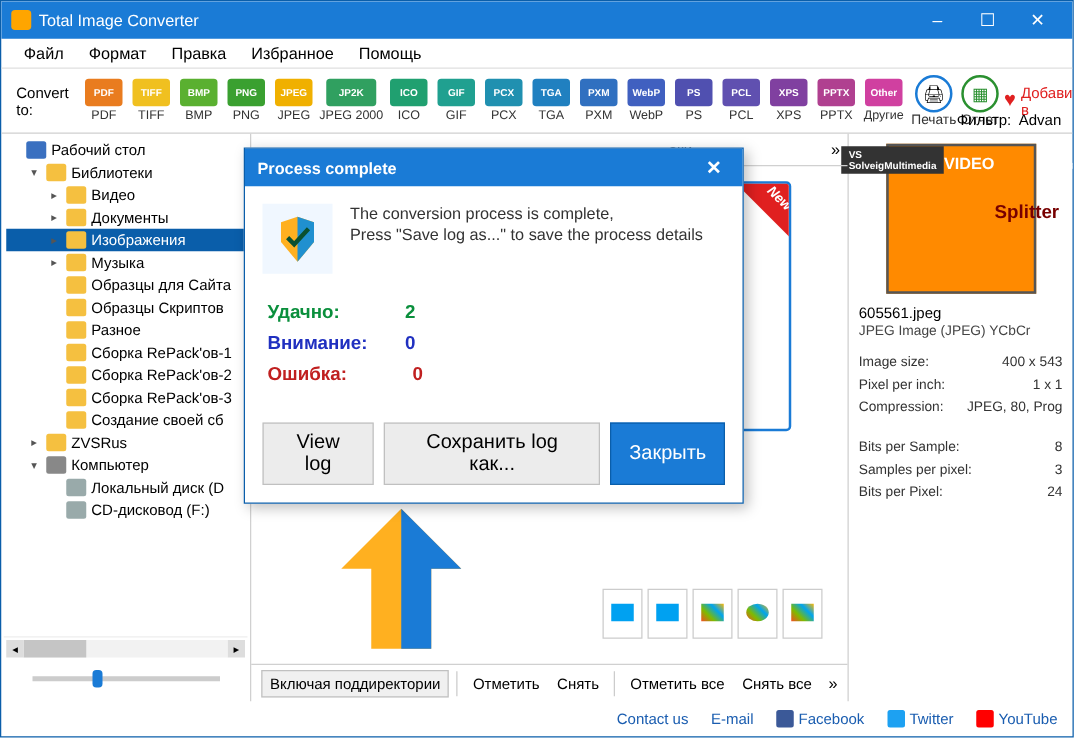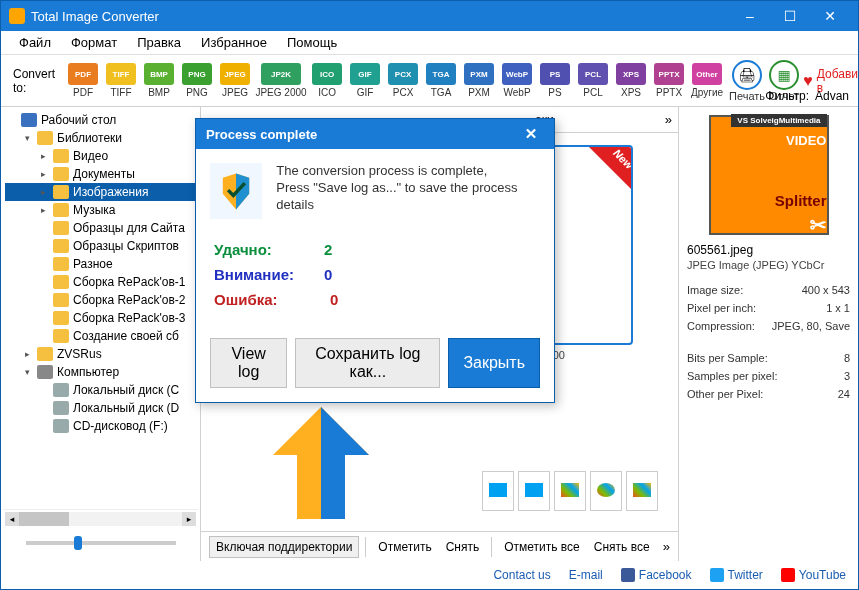--- a/index.html
+++ b/index.html
@@ -38,37 +38,37 @@
 .tab { font-size: 12px; padding: 4px 8px; }
 .expand { margin-left: auto; font-size: 13px; cursor: pointer; }
 .content { flex: 1; padding: 12px; display: flex; gap: 16px; align-items: flex-start; overflow: hidden; }
 .thumb { width: 160px; display: flex; flex-direction: column; align-items: center; }
 .timg { width: 160px; height: 200px; border: 2px solid #1a7bd6; border-radius: 4px; display: flex; align-items: center; justify-content: center; background: #fff; margin-bottom: 4px; position: relative; overflow: hidden; }
 .tmeta { font-size: 11px; color: #444; }
 .bottombar { height: 30px; border-top: 1px solid #d0d0d0; display: flex; align-items: center; padding: 0 8px; gap: 2px; font-size: 12px; }
 .bbtn { padding: 3px 6px; background: #f0f0f0; border: 1px solid #c0c0c0; cursor: pointer; font-size: 12px; }
 .divv { width: 1px; height: 20px; background: #ccc; margin: 0 4px; }
 .side { width: 180px; border-left: 1px solid #d0d0d0; padding: 8px; font-size: 11px; }
-.sideimg { width: 120px; height: 120px; background: #ff8a00; border: 2px solid #555; margin: 0 auto 8px; display: flex; flex-direction: column; align-items: flex-end; justify-content: center; color: #fff; font-size: 10px; font-weight: bold; }
+.sideimg { width: 120px; height: 120px; background: #ff8a00; border: 2px solid #555; margin: 0 auto 8px; display: flex; flex-direction: row; align-items: flex-start; justify-content: center; color: #fff; font-size: 10px; font-weight: bold; }
 .sidefn { font-size: 12px; margin-bottom: 2px; }
 .sidefmt { font-size: 11px; color: #444; margin-bottom: 10px; }
 .siderow { display: flex; justify-content: space-between; padding: 3px 0; }
 .siderow .k { color: #333; }
 .siderow .v { color: #333; }
 .footer { height: 28px; display: flex; align-items: center; justify-content: flex-end; padding: 0 12px; gap: 18px; font-size: 12px; }
 .footer a { color: #1a5db0; text-decoration: none; cursor: pointer; display: inline-flex; align-items: center; gap: 4px; }
 .socico { width: 14px; height: 14px; border-radius: 2px; }
 .hscroll { height: 18px; display: flex; align-items: center; border-top: 1px solid #eee; padding: 0 2px; }
 .hscroll .arr { width: 14px; height: 14px; background: #ddd; display: flex; align-items: center; justify-content: center; font-size: 9px; cursor: pointer; }
 .hscroll .track { flex: 1; height: 14px; background: #f2f2f2; position: relative; }
 .hscroll .thumbh { position: absolute; left: 0; width: 50px; height: 14px; background: #c5c5c5; }
 .zoom { height: 20px; display: flex; align-items: center; justify-content: center; }
 .zoom .ztrack { width: 150px; height: 4px; background: #ccc; position: relative; }
 .zoom .zthumb { position: absolute; top: -5px; left: 48px; width: 8px; height: 14px; background: #1a7bd6; border-radius: 3px; }
-.dialog { position: absolute; left: 195px; top: 118px; width: 360px; background: #fff; border: 1px solid #0a5eaa; box-shadow: 3px 3px 10px rgba(0,0,0,.25); z-index: 100; }
+.dialog { position: absolute; left: 195px; top: 118px; width: 400px; background: #fff; border: 1px solid #0a5eaa; box-shadow: 3px 3px 10px rgba(0,0,0,.25); z-index: 100; }
 .dlgtitle { height: 30px; background: #1a7bd6; color: #fff; display: flex; align-items: center; padding: 0 10px; font-size: 13px; font-weight: bold; }
 .dlgclose { margin-left: auto; width: 26px; text-align: center; cursor: pointer; font-size: 15px; }
 .dlgbody { padding: 14px; font-size: 13px; }
 .dlghead { display: flex; gap: 14px; margin-bottom: 18px; }
 .dlgico { width: 56px; height: 56px; background: #f0f7ff; display: flex; align-items: center; justify-content: center; }
 .dlgico svg { width: 44px; height: 44px; }
 .dlgmsg { font-size: 13px; color: #333; line-height: 1.3; }
 .dlgstats { margin: 8px 0 16px 4px; }
 .dlgstat { display: flex; gap: 10px; padding: 4px 0; font-size: 15px; font-weight: bold; }
 .dlgstat .slbl { width: 100px; }
@@ -276,25 +276,20 @@
           <span>ZVSRus</span>
         </div>
         <div class="tnode li2">
           <span class="tgl">▾</span>
           <span class="tico" style="background:#888"></span>
           <span>Компьютер</span>
         </div>
         <div class="tnode li3">
           <span class="tgl"></span>
           <span class="tico" style="background:#9aa"></span>
-          <span>Локальный диск (C</span>
-        </div>
-        <div class="tnode li3">
-          <span class="tgl"></span>
-          <span class="tico" style="background:#9aa"></span>
           <span>Локальный диск (D</span>
         </div>
         <div class="tnode li3">
           <span class="tgl"></span>
           <span class="tico" style="background:#9aa"></span>
           <span>CD-дисковод (F:)</span>
         </div>
       </div>
     <div class="hscroll" style="position:absolute;bottom:34px;left:2px;right:2px;">
       <div class="arr">◂</div>
@@ -374,32 +369,32 @@
         <div class="siderow">
           <span class="k">Image size:</span>
           <span class="v">400 x 543</span>
         </div>
         <div class="siderow">
           <span class="k">Pixel per inch:</span>
           <span class="v">1 x 1</span>
         </div>
         <div class="siderow">
           <span class="k">Compression:</span>
-          <span class="v">JPEG, 80, Save</span>
+          <span class="v">JPEG, 80, Prog</span>
         </div>
         <div class="siderow" style="margin-top: 14px;">
           <span class="k">Bits per Sample:</span>
           <span class="v">8</span>
         </div>
         <div class="siderow">
           <span class="k">Samples per pixel:</span>
           <span class="v">3</span>
         </div>
         <div class="siderow">
-          <span class="k">Other per Pixel:</span>
+          <span class="k">Bits per Pixel:</span>
           <span class="v">24</span>
         </div>
       </div>
   </div>
 </div>
 
 <div class="footer">
   <a>Contact us</a>
   <a>E-mail</a>
   <a>

